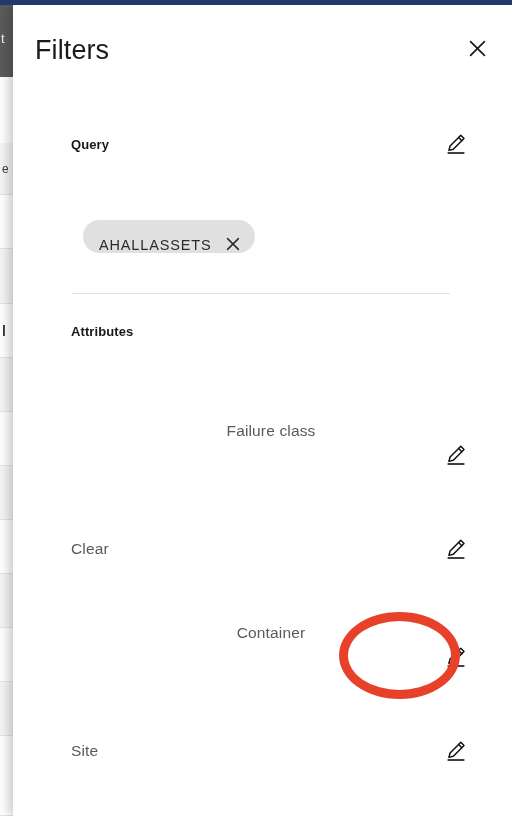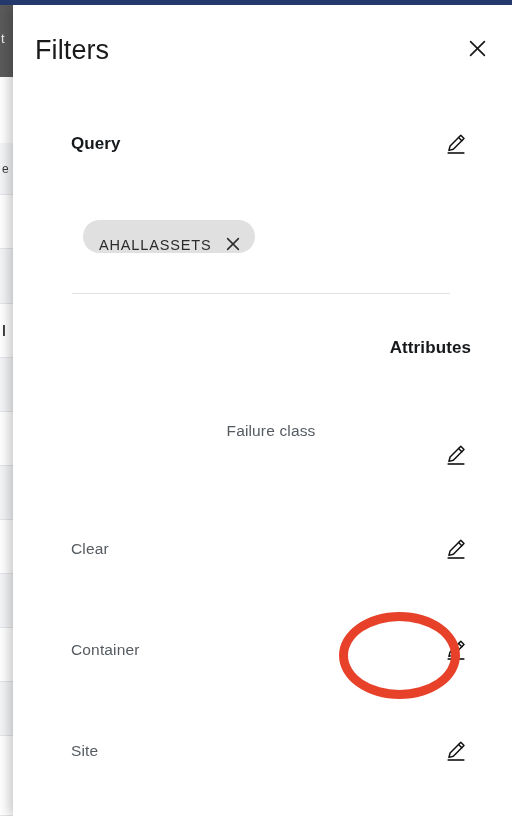--- a/index.html
+++ b/index.html
@@ -138,21 +138,21 @@
   
   .section-head {
     position: absolute;
     left: 58px;
     width: 400px;
     height: 30px;
     display: flex;
     align-items: center;
   }
   .section-title {
-    font-size: 17px;
+    font-size: 13px;
     font-weight: 700;
     color: #16191c;
     letter-spacing: 0.1px;
   }
   .section-head-actions {
     margin-left: auto;
     display: flex;
     align-items: center;
     gap: 18px;
   }
@@ -320,21 +320,21 @@
               <svg width="14" height="14" viewBox="0 0 14 14" aria-hidden="true">
                 <path d="M1.6 1.6 L12.4 12.4 M12.4 1.6 L1.6 12.4" stroke="#2b2b2b" stroke-width="1.5" stroke-linecap="round" fill="none"></path>
               </svg>
             </span>
           </span>
         </span>
       </div>
 
       <div class="divider"></div>
 
-      <div class="section-head" style="top:236px;justify-content:flex-end;">
+      <div class="section-head" style="top:219px;">
         <span class="section-title">Attributes</span>
       </div>
 
       <div id="attr-rows">
           <div class="attr-row" style="top: 325px; flex-direction: column;">
             <span class="attr-label">Failure class</span>
             <span class="attr-action">
               <span class="icon-btn">
                 <span>
                   <svg width="24" height="24" viewBox="0 0 24 24" aria-hidden="true">
@@ -353,21 +353,21 @@
                 <span>
                   <svg width="24" height="24" viewBox="0 0 24 24" aria-hidden="true">
                     <path d="M16.8 3.3 L20.0 6.5 L9.3 17.2 L4.9 18.4 L6.1 14.0 Z" fill="none" stroke="#111111" stroke-width="1.5" stroke-linejoin="round" stroke-linecap="round"></path>
                     <path d="M14.6 5.5 L17.8 8.7" stroke="#111111" stroke-width="1.5" stroke-linecap="round"></path>
                     <path d="M3.6 21.0 L20.4 21.0" stroke="#111111" stroke-width="1.6"></path>
                   </svg>
                 </span>
               </span>
             </span>
           </div>
-          <div class="attr-row" style="top: 527px;">
+          <div class="attr-row" style="top: 527px; flex-direction: column;">
             <span class="attr-label">Container</span>
             <span class="attr-action">
               <span class="icon-btn">
                 <span>
                   <svg width="24" height="24" viewBox="0 0 24 24" aria-hidden="true">
                     <path d="M16.8 3.3 L20.0 6.5 L9.3 17.2 L4.9 18.4 L6.1 14.0 Z" fill="none" stroke="#111111" stroke-width="1.5" stroke-linejoin="round" stroke-linecap="round"></path>
                     <path d="M14.6 5.5 L17.8 8.7" stroke="#111111" stroke-width="1.5" stroke-linecap="round"></path>
                     <path d="M3.6 21.0 L20.4 21.0" stroke="#111111" stroke-width="1.6"></path>
                   </svg>
                 </span>

